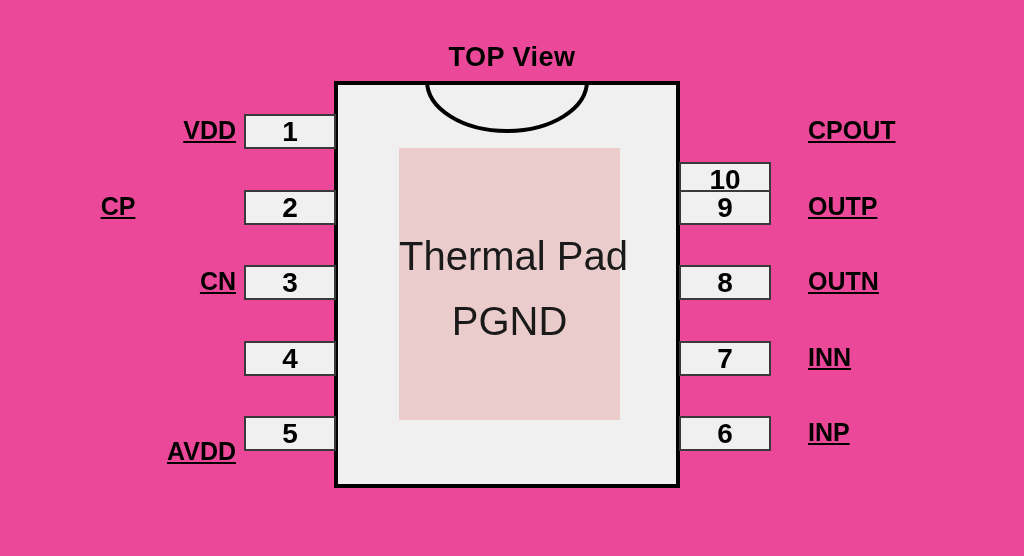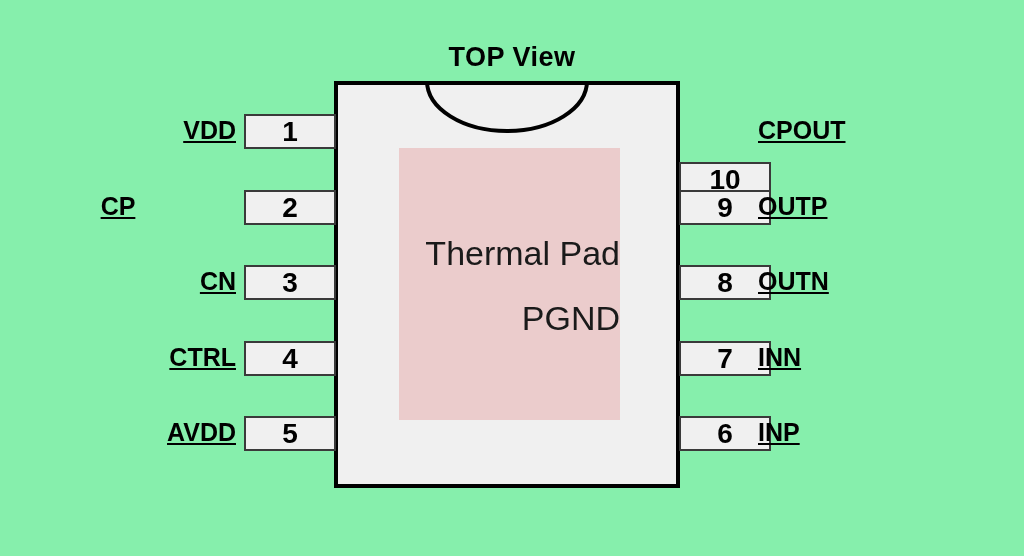--- a/index.html
+++ b/index.html
@@ -9,21 +9,21 @@
     background: #ffffff;
   }
   body {
     font-family: "Liberation Sans", sans-serif;
     -webkit-font-smoothing: antialiased;
   }
   #canvas {
     position: relative;
     width: 1024px;
     height: 556px;
-    background: #86efac;
+    background: #ec4899;
     overflow: hidden;
   }
 
   
   .view-title {
     position: absolute;
     left: 0;
     top: 42px;
     width: 1024px;
     text-align: center;
@@ -64,22 +64,22 @@
     left: 399px;
     top: 148px;
     width: 221px;
     height: 272px;
     background: #ebcccc;
   }
   .pad-label {
     position: absolute;
     left: 0;
     width: 221px;
-    text-align: right;
-    font-size: 34px;
+    text-align: center;
+    font-size: 40px;
     font-weight: normal;
     color: #1a1a1a;
     white-space: nowrap;
   }
   .pad-label.line1 { top: 86px; }
   .pad-label.line2 { top: 151px; }
 
   
   .pin-box {
     position: absolute;
@@ -107,21 +107,21 @@
     line-height: 35px;
     white-space: nowrap;
     text-decoration: underline;
   }
   .pin-label.left {
     left: 0px;
     width: 236px;
     text-align: right;
   }
   .pin-label.right {
-    left: 758px;
+    left: 808px;
     text-align: left;
   }
 </style>
 </head>
 <body>
 
 <div id="canvas">
 
   <div class="view-title">TOP View</div>
 
@@ -140,24 +140,23 @@
 
   <div class="pin-label left" style="top:113px;">VDD</div>
   <div class="pin-box left" style="top:114px;">1</div>
 
   <div class="pin-label left" style="top:189px;text-align:center;">CP</div>
   <div class="pin-box left" style="top:190px;">2</div>
 
   <div class="pin-label left" style="top:264px;">CN</div>
   <div class="pin-box left" style="top:265px;">3</div>
 
-  <div class="pin-label left" style="top:340px;">CTRL</div>
   <div class="pin-box left" style="top:341px;">4</div>
 
-  <div class="pin-label left" style="top:415px;">AVDD</div>
+  <div class="pin-label left" style="top:434px;">AVDD</div>
   <div class="pin-box left" style="top:416px;">5</div>
 
   <div class="pin-box right" style="top:114px;margin-top:48px;">10</div>
   <div class="pin-label right" style="top:113px;">CPOUT</div>
 
   <div class="pin-box right" style="top:190px;">9</div>
   <div class="pin-label right" style="top:189px;">OUTP</div>
 
   <div class="pin-box right" style="top:265px;">8</div>
   <div class="pin-label right" style="top:264px;">OUTN</div>

